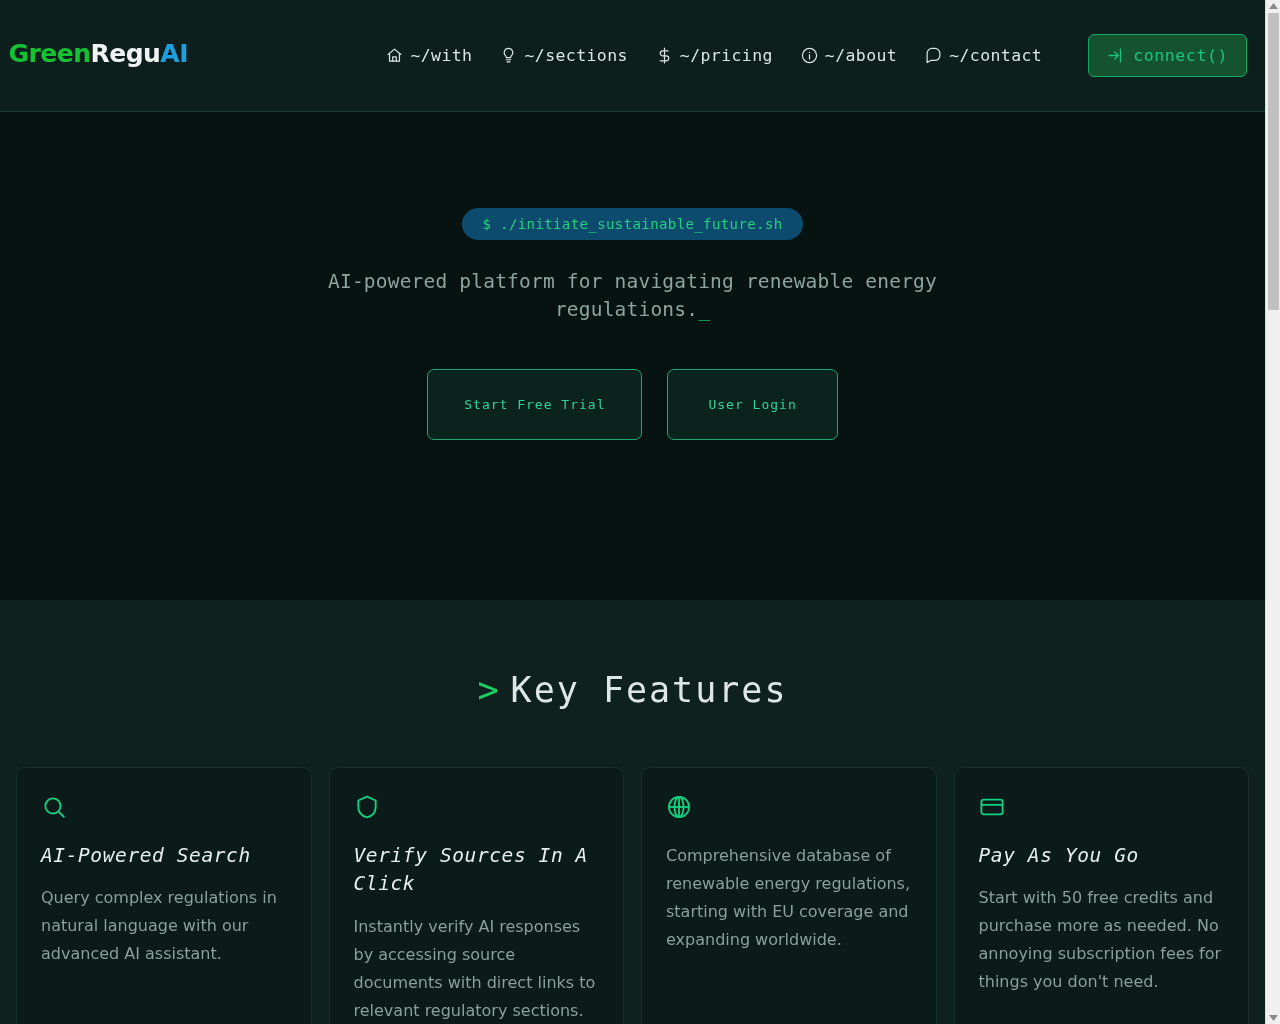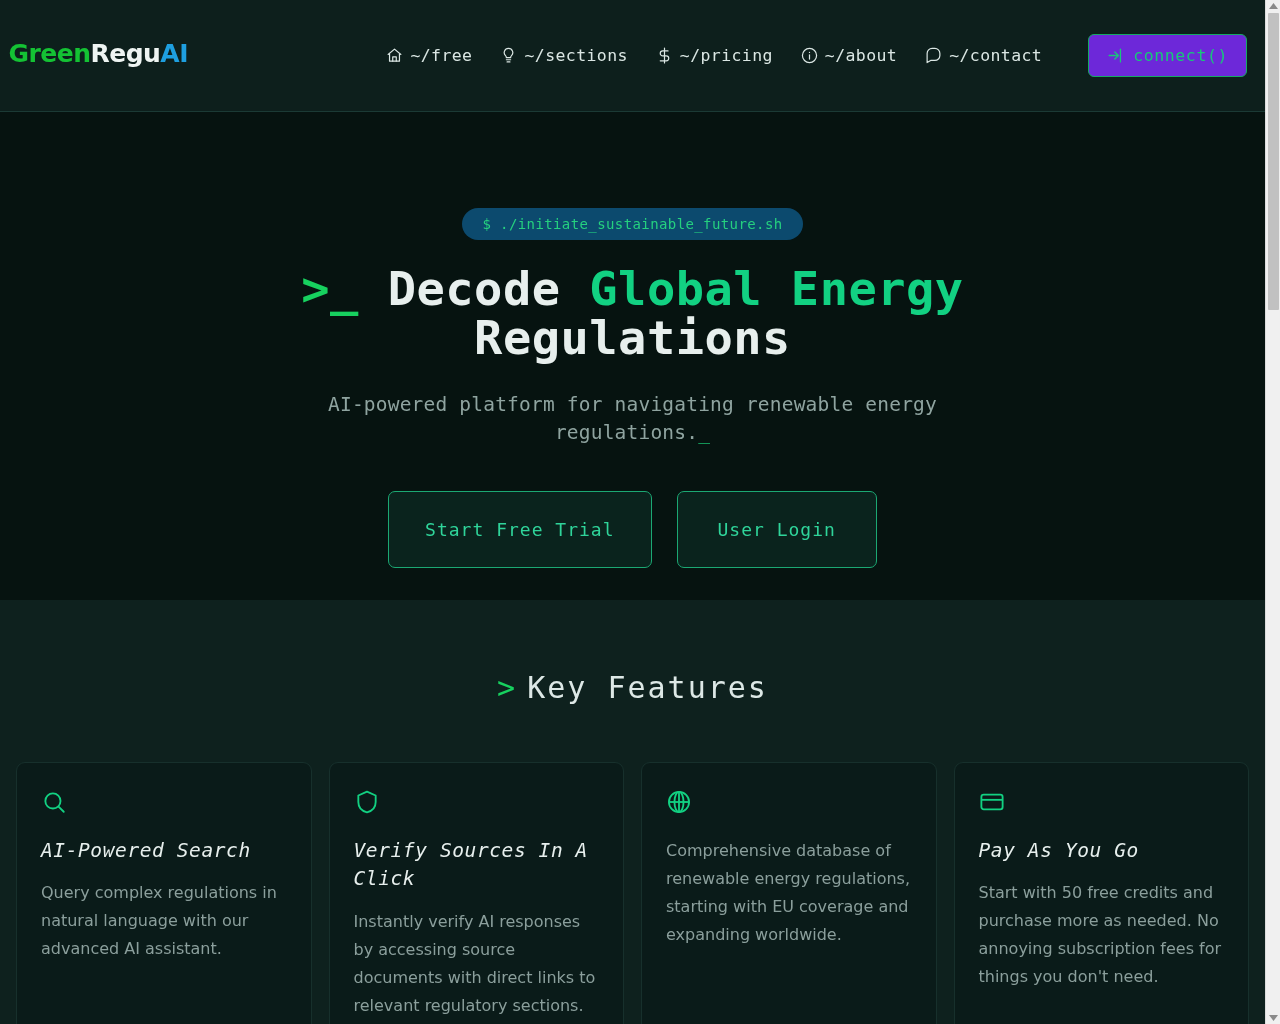--- a/index.html
+++ b/index.html
@@ -83,21 +83,21 @@
   }
   .nav-item .ico { display: flex; align-items: center; color: #dbe7e4; }
   .nav-item .ico svg { display: block; }
 
   .connect-btn {
     display: flex;
     align-items: center;
     gap: 9px;
     color: #18c77a;
     border: 1px solid #16a863;
-    background: #6d28d9;
+    background: #14532d;
     border-radius: 6px;
     padding: 11px 18px;
     font-size: 16.5px;
     letter-spacing: 0.6px;
     cursor: pointer;
     margin-left: 18px;
     font-family: "DejaVu Sans Mono", monospace;
     white-space: nowrap;
   }
   .connect-btn svg { display: block; }
@@ -146,37 +146,37 @@
     margin-top: 44px;
     display: flex;
     justify-content: center;
     gap: 25px;
   }
   .btn-outline {
     background: #0a231d;
     border: 1px solid #1ba873;
     color: #2fd49a;
     border-radius: 7px;
-    font-size: 18px;
+    font-size: 13px;
     letter-spacing: 1px;
     padding: 16px 36px;
     cursor: pointer;
     font-family: "DejaVu Sans Mono", monospace;
   }
   .btn-outline.secondary { padding: 27px 40px; }
 
   
   .features {
     background: #0e211e;
     padding: 70px 0 0 0;
     min-height: 424px;
   }
   .features-title {
     text-align: center;
-    font-size: 30px;
+    font-size: 35px;
     color: #dde8e6;
     letter-spacing: 2px;
     font-weight: normal;
   }
   .features-title .gt { color: #17d15f; margin-right: 10px; }
 
   .cards {
     display: flex;
     gap: 17px;
     padding: 57px 16px 0 16px;
@@ -309,21 +309,21 @@
     <nav class="nav">
 
       <a class="nav-item">
         <span class="ico">
           <svg width="17" height="17" viewBox="0 0 24 24" fill="none" stroke="currentColor" stroke-width="1.7" stroke-linecap="round" stroke-linejoin="round">
                 <path d="M3 10.5 12 3l9 7.5"></path>
                 <path d="M5 10v10h14V10"></path>
                 <path d="M9.5 20v-6h5v6"></path>
               </svg>
         </span>
-        <span>~/free</span>
+        <span>~/with</span>
       </a>
 
       <a class="nav-item">
         <span class="ico">
           <svg width="17" height="17" viewBox="0 0 24 24" fill="none" stroke="currentColor" stroke-width="1.7" stroke-linecap="round" stroke-linejoin="round">
                 <path d="M9 18h6"></path>
                 <path d="M10 21h4"></path>
                 <path d="M12 2a6 6 0 0 0-4 10.5c.8.8 1 1.5 1 2.5h6c0-1 .2-1.7 1-2.5A6 6 0 0 0 12 2z"></path>
               </svg>
         </span>
@@ -371,21 +371,20 @@
         <span>connect()</span>
       </button>
 
     </nav>
   </header>
 
   <section class="hero">
 
     <div class="term-badge">$ ./initiate_sustainable_future.sh</div>
 
-    <h1 class="hero-title"><span class="prompt">&gt;_</span>&nbsp;<span>Decode</span> <span class="accent">Global Energy</span> <span>Regulations</span></h1>
 
     <p class="hero-sub"><span>AI-powered platform for navigating renewable energy regulations.</span><span class="cursor">_</span></p>
 
     <div class="hero-actions">
       <button class="btn-outline">Start Free Trial</button>
       <button class="btn-outline secondary">User Login</button>
     </div>
   </section>
 
   <section class="features">

